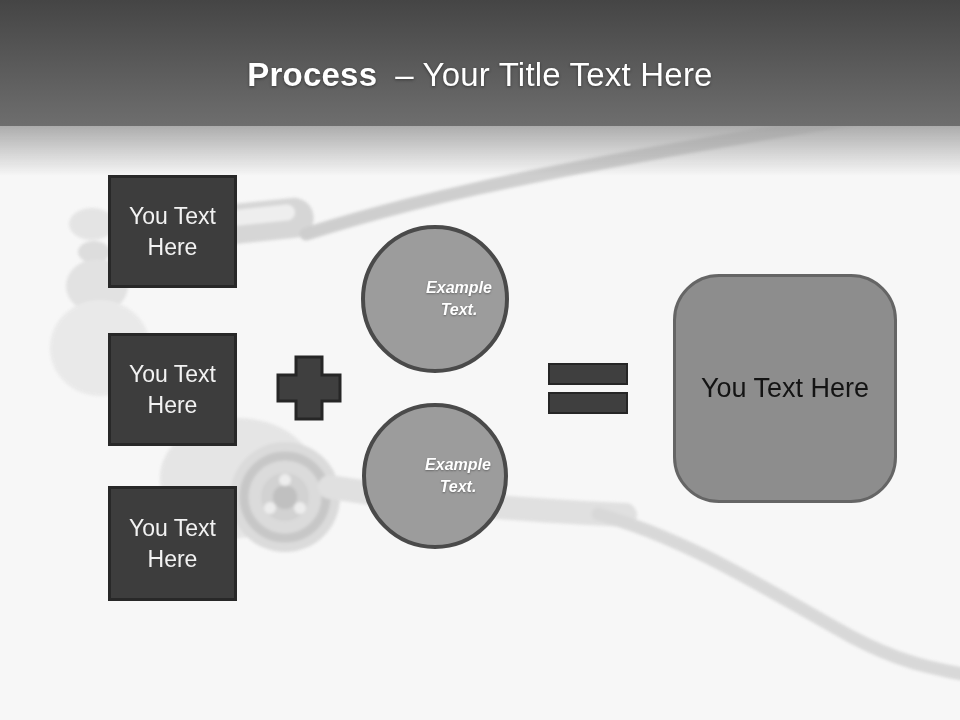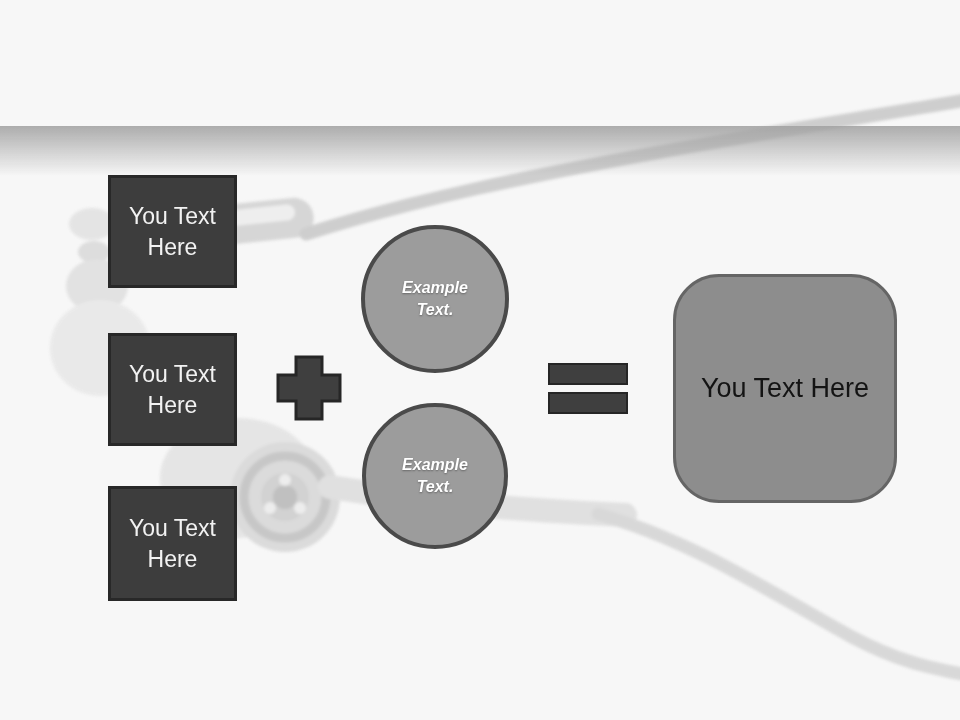--- a/index.html
+++ b/index.html
@@ -31,21 +31,21 @@
     position:absolute;left:108px;width:129px;height:113px;box-sizing:border-box;
     background:#3d3d3d;border:3px solid #282828;
     display:flex;align-items:center;justify-content:center;text-align:center;
     color:#f2f2f2;font-size:23px;line-height:31px;
   }
   .box.b1{top:175px}.box.b2{top:333px}.box.b3{top:486px;height:115px}
   .box .lbl{width:100px;}
   .circle{
     position:absolute;box-sizing:border-box;border-radius:50%;
     background:#9c9c9c;border:4px solid #4a4a4a;
-    display:flex;align-items:center;justify-content:center;text-align:center;
+    display:flex;align-items:center;justify-content:flex-end;text-align:center;
   }
   .circle.c1{left:361px;top:225px;width:148px;height:148px;}
   .circle.c2{left:362px;top:403px;width:146px;height:146px;}
   .circle .lbl{
     width:92px;color:#fff;font-weight:bold;font-style:italic;
     font-size:16px;line-height:22px;text-shadow:0 1px 2px rgba(0,0,0,.35);
   }
   .plus{position:absolute;left:276px;top:355px;width:66px;height:66px;}
   .equals{
     position:absolute;left:548px;top:363px;width:80px;
@@ -98,20 +98,26 @@
       <circle cx="300" cy="508" r="6" fill="#ebebeb"></circle>
 
       <path d="M 330 487 C 430 503, 520 510, 625 515" fill="none" stroke="#dcdcdc" stroke-width="24" stroke-linecap="round"></path>
 
       <path d="M 598 514 C 690 540, 760 586, 850 636 C 895 660, 925 668, 985 678" fill="none" stroke="#d3d3d3" stroke-width="13" stroke-linecap="round"></path>
     </g>
   </svg>
 
   <div class="fade"></div>
 
+  <div class="header">
+    <div class="title">
+      <span class="b">Process</span>
+      <span class="r">– Your Title Text Here</span>
+    </div>
+  </div>
 
   <div class="content">
 
     <div class="box b1">
       <span class="lbl">You Text Here</span>
     </div>
     <div class="box b2">
       <span class="lbl">You Text Here</span>
     </div>
     <div class="box b3">

